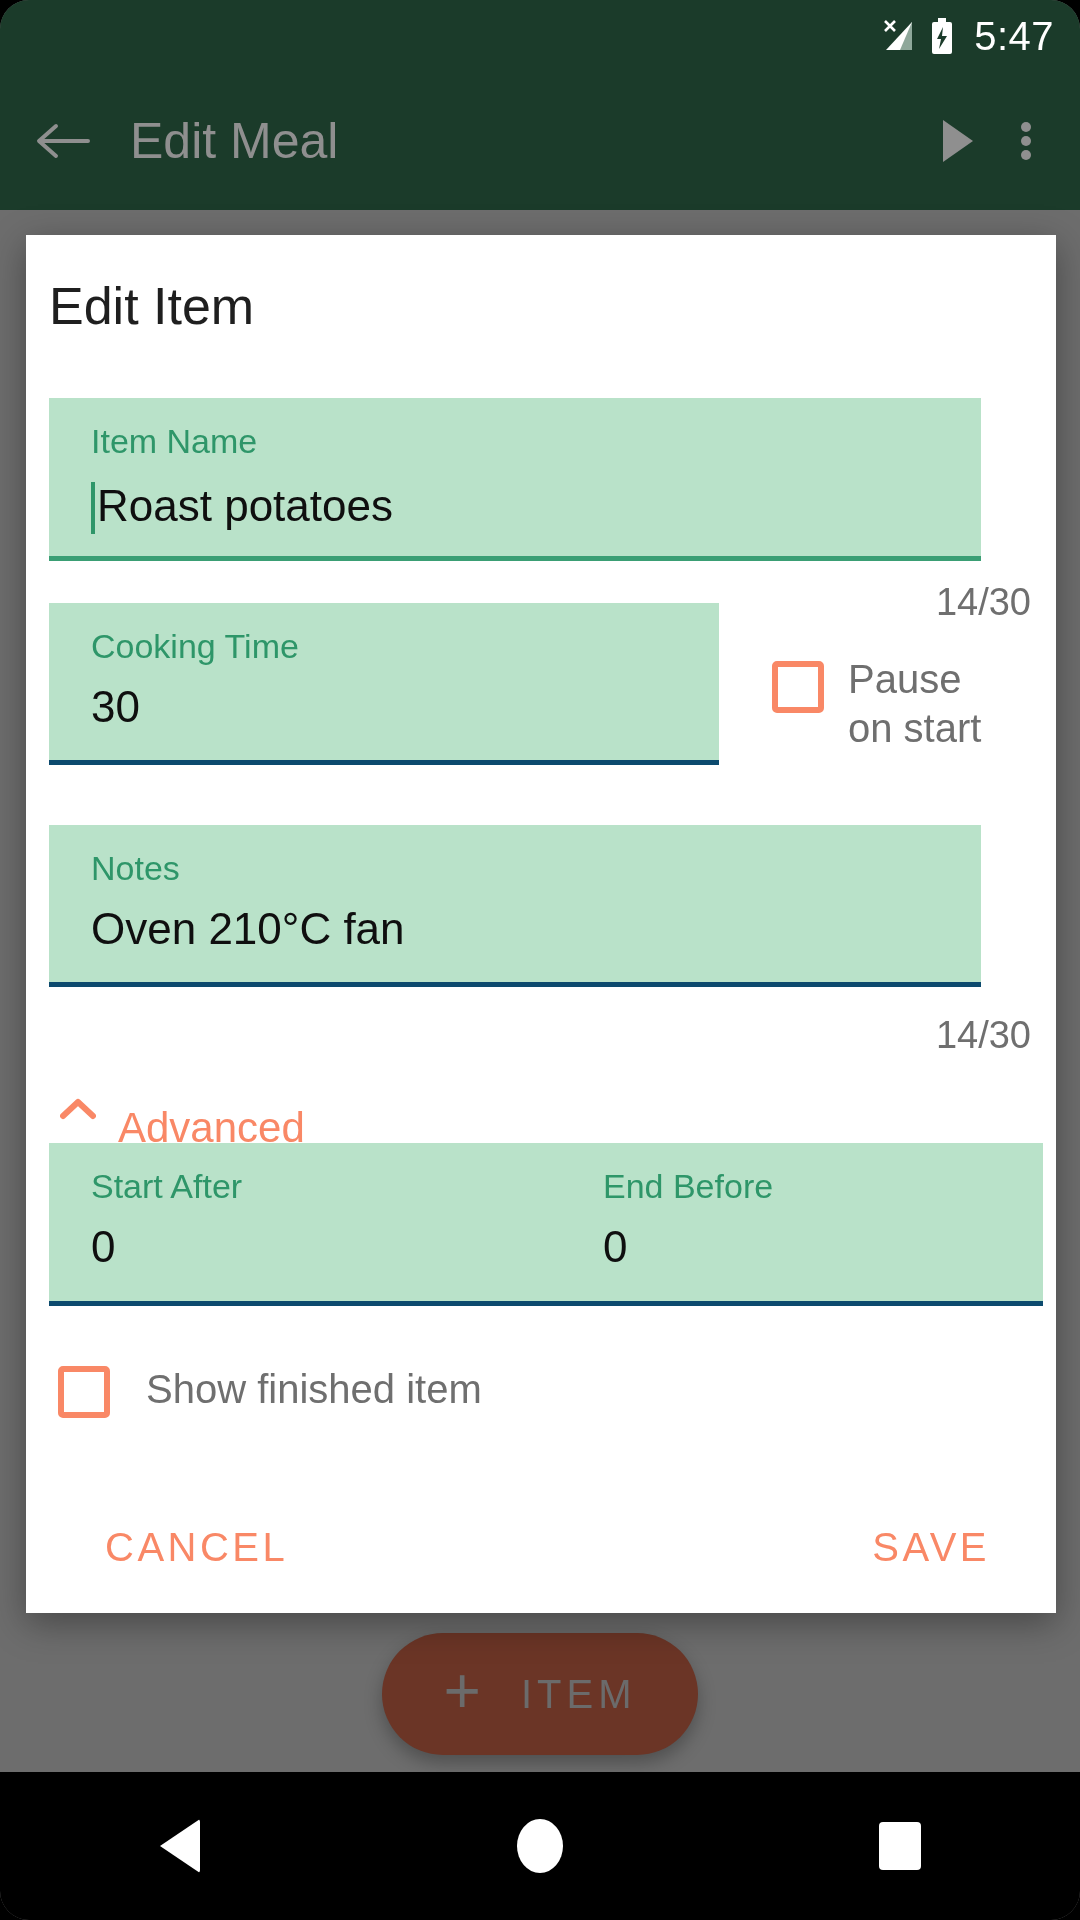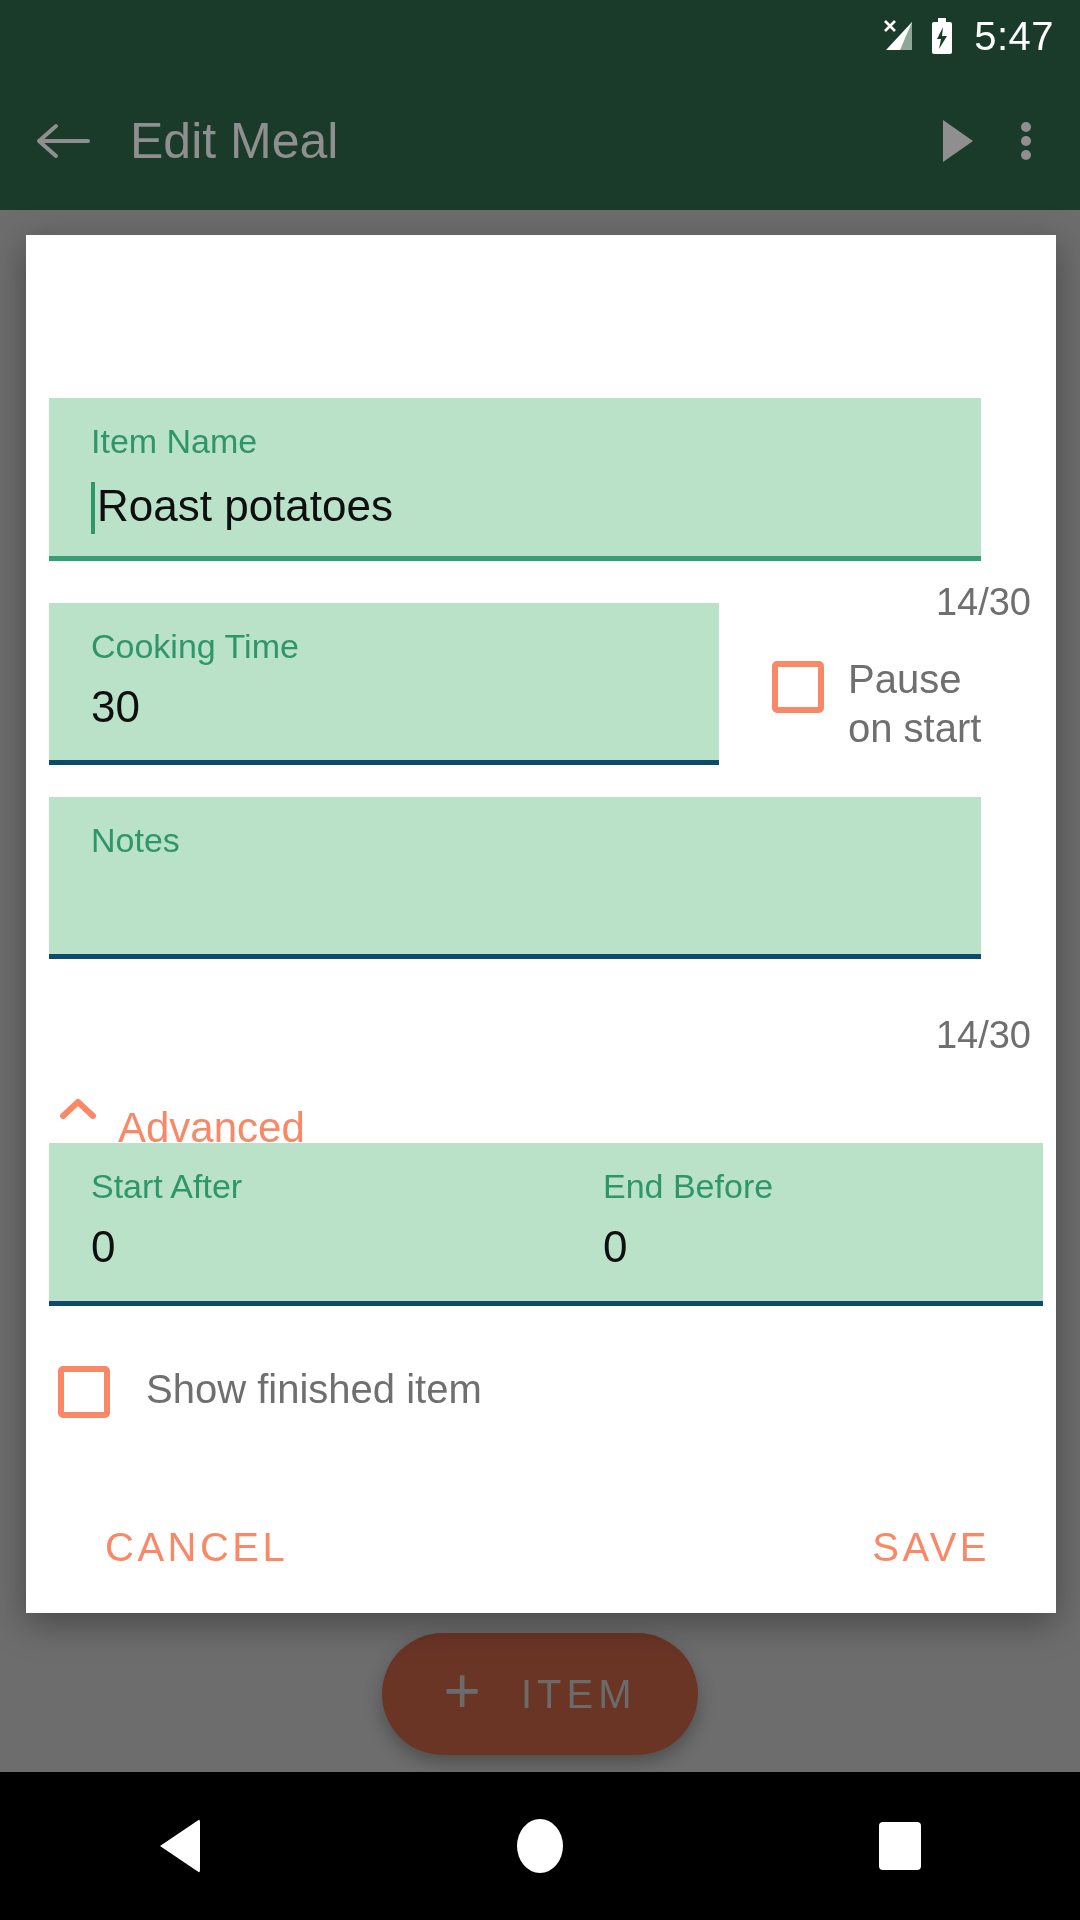--- a/index.html
+++ b/index.html
@@ -10,20 +10,21 @@
   body {
     font-family: "Liberation Sans", sans-serif;
     -webkit-font-smoothing: antialiased;
   }
   #screen {
     position: relative;
     width: 1080px;
     height: 1920px;
     overflow: hidden;
     background: #6d6d6d;
+    border-radius: 29px;
   }
 
   
   #status-bar {
     position: absolute;
     left: 0; top: 0;
     width: 1080px;
     height: 72px;
     background: #1b3b2a;
     display: flex;
@@ -207,21 +208,21 @@
     background: transparent;
     flex: 0 0 auto;
     margin-top: 6px;
   }
   .checkbox-label {
     color: #6f6f6f;
     font-size: 40px;
     line-height: 1.22;
   }
 
-  #field-notes { left: 49px; top: 797px; width: 932px; height: 162px; }
+  #field-notes { left: 49px; top: 825px; width: 932px; height: 162px; }
   #counter-notes { right: 49px; top: 1016px; width: 260px; }
 
   #advanced-toggle {
     position: absolute;
     left: 60px;
     top: 1068px;
     display: flex;
     align-items: center;
     gap: 22px;
   }
@@ -337,20 +338,21 @@
 
   <div id="scrim"></div>
 
   <div id="fab-item">
     <span id="fab-plus-icon">+</span>
     <span id="fab-label">ITEM</span>
   </div>
 
   <div id="dialog"></div>
 
+  <div id="dialog-title">Edit Item</div>
 
   <div class="field focused" id="field-item-name">
     <span class="field-label">Item Name</span>
     <span class="field-value">
         <span class="caret"></span>
         <span>Roast potatoes</span>
       </span>
   </div>
   <div class="counter" id="counter-item-name">14/30</div>
 
@@ -360,20 +362,21 @@
   </div>
 
   <div id="pause-on-start-row">
     <span class="checkbox"></span>
     <span class="checkbox-label" style="white-space:pre-line">Pause
 on start</span>
   </div>
 
   <div class="field" id="field-notes">
     <span class="field-label">Notes</span>
+    <span class="field-value">Oven 210°C fan</span>
   </div>
   <div class="counter" id="counter-notes">14/30</div>
 
   <div id="advanced-toggle">
     <svg id="advanced-chevron-icon" viewBox="0 0 36 26">
       <path d="M3 20 L18 6 L33 20" stroke="#f98866" stroke-width="6" fill="none" stroke-linecap="round" stroke-linejoin="round"></path>
     </svg>
     <span id="advanced-label">Advanced</span>
   </div>
 

